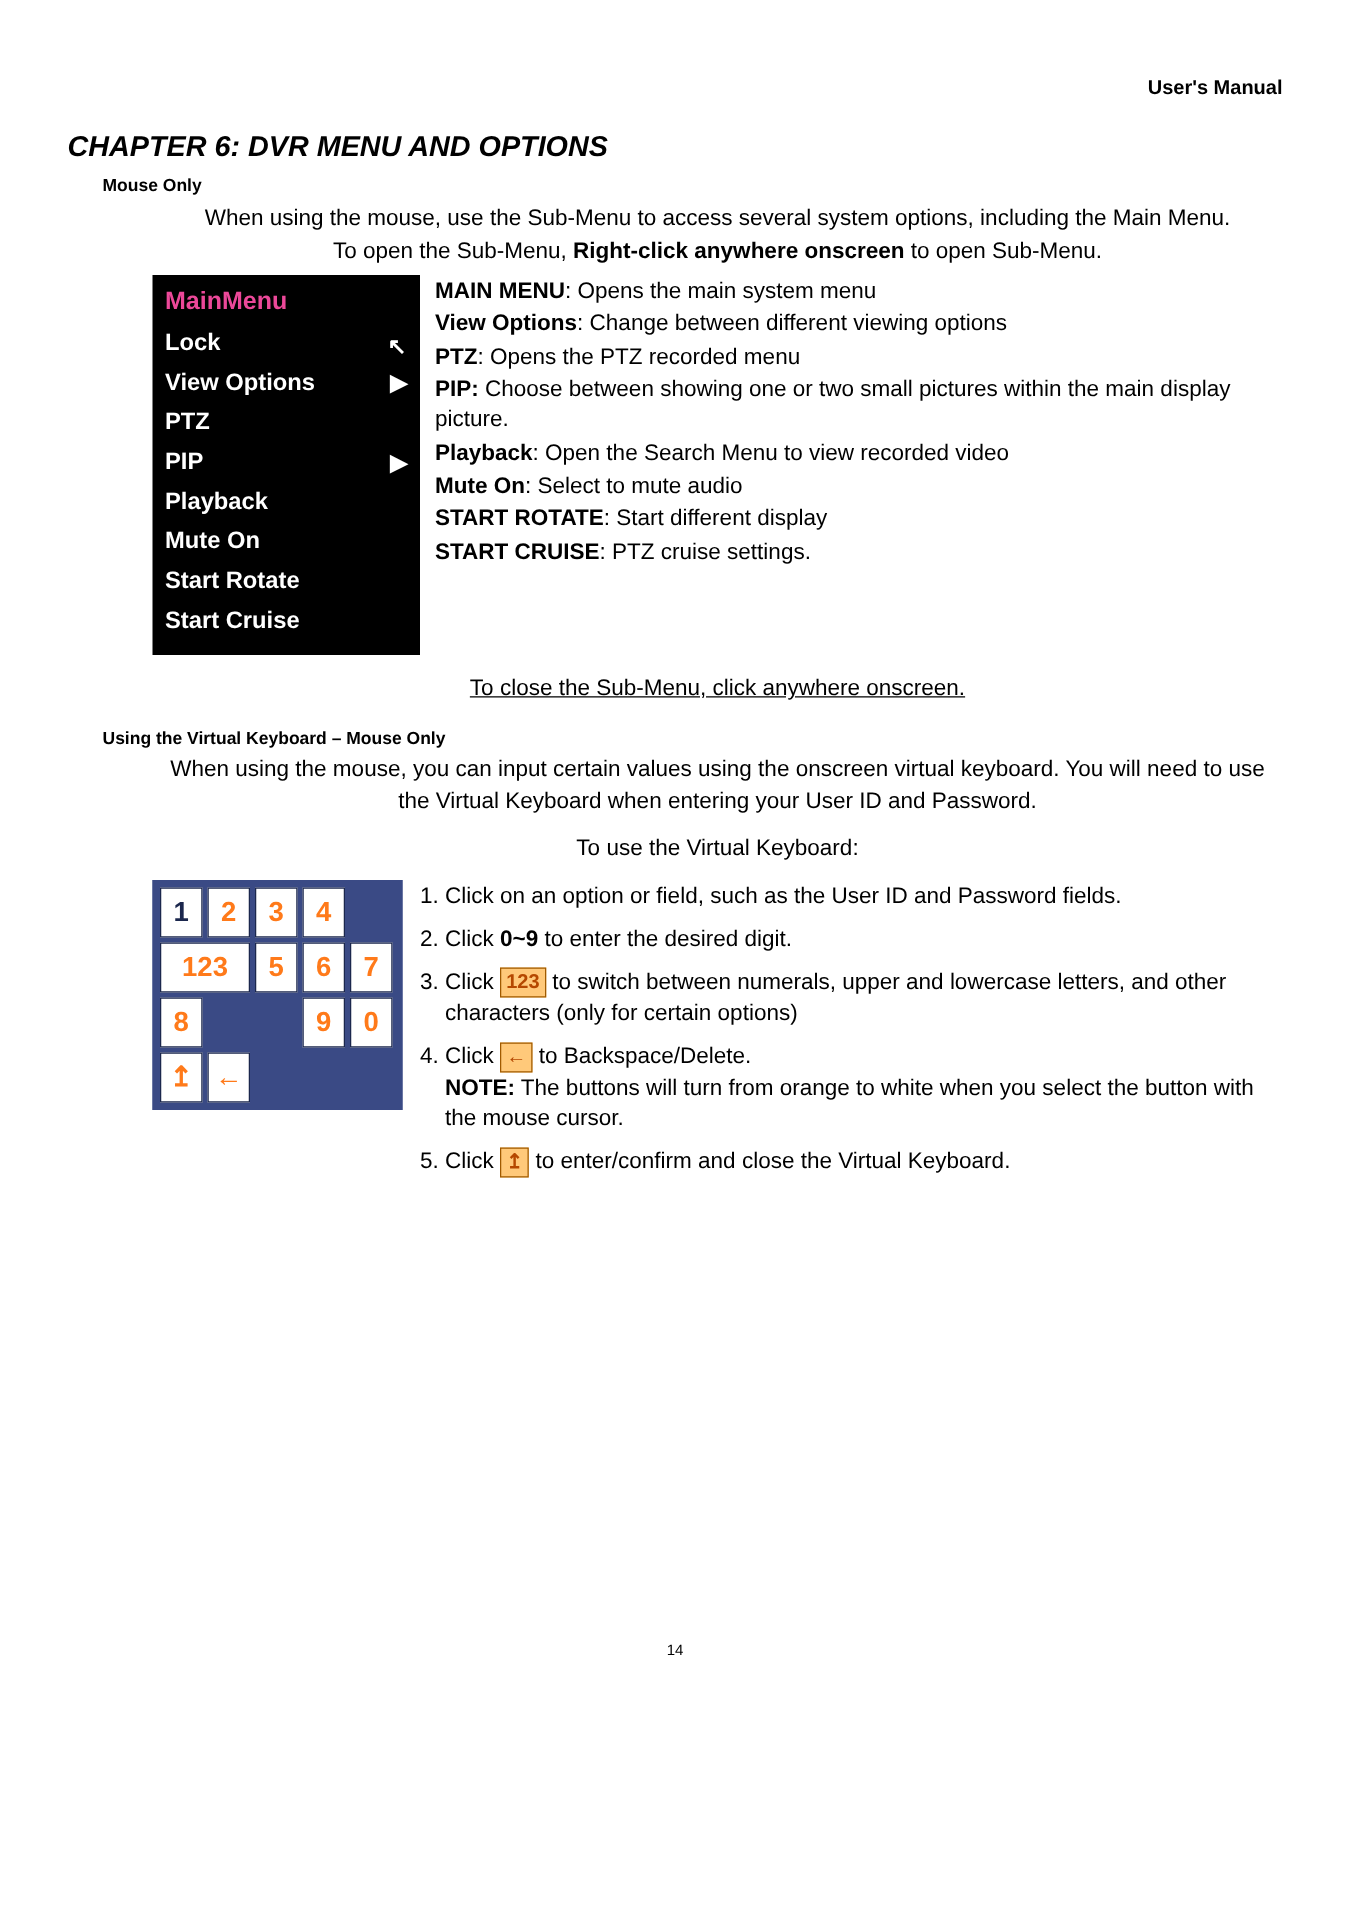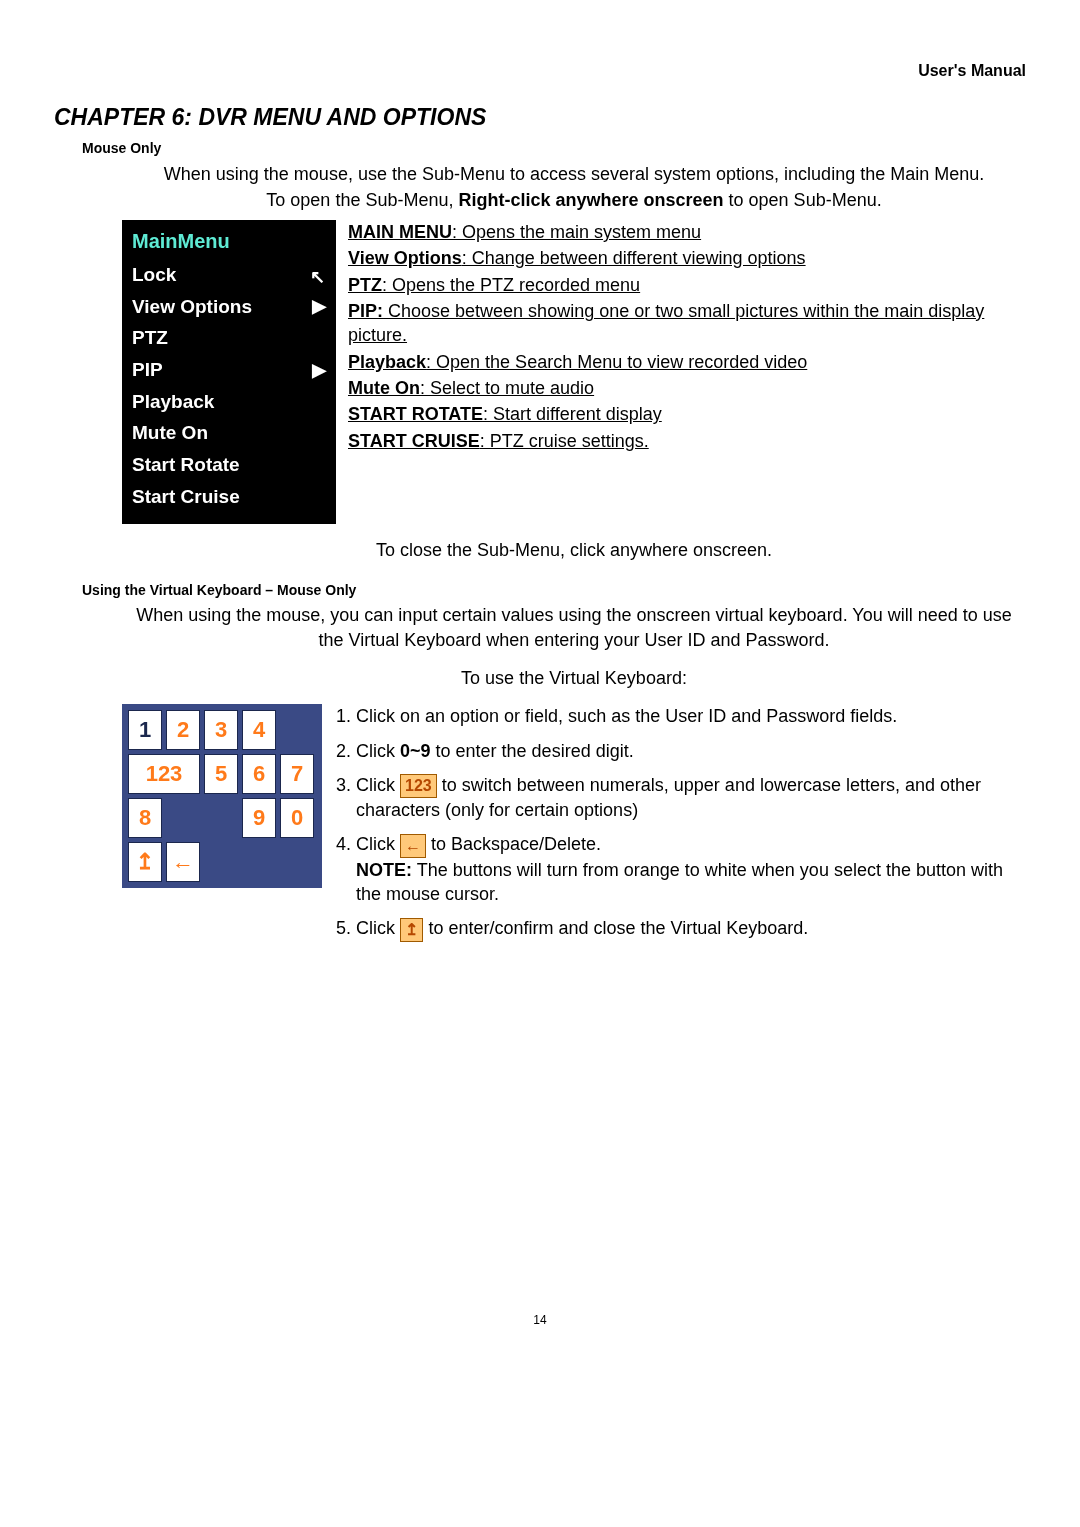--- a/index.html
+++ b/index.html
@@ -43,21 +43,21 @@
     gap: 12px;
   }
   .submenu {
     background: #000;
     width: 214px;
     flex: 0 0 214px;
     padding: 8px 10px 12px 10px;
     box-sizing: border-box;
   }
   .submenu .mm {
-    color: #5eead4;
+    color: #ec4899;
     font-weight: bold;
     font-size: 20px;
     display: flex;
     justify-content: space-between;
     align-items: flex-start;
     margin-bottom: 4px;
   }
   .submenu .item {
     color: #fff;
     font-size: 19px;
@@ -74,21 +74,21 @@
     color: #fff;
     font-size: 18px;
   }
   .submenu .arrow {
     font-size: 18px;
     color: #fff;
   }
   .desc {
     flex: 1;
   }
-  .desc .line { margin-bottom: 2px; text-decoration: underline; }
+  .desc .line { margin-bottom: 2px; }
   .b { font-weight: bold; }
 
   .vk {
     border: 2px solid #3a4a85;
     background: #3a4a85;
     width: 200px;
     flex: 0 0 200px;
     display: flex;
     flex-wrap: wrap;
     padding: 4px;
@@ -188,21 +188,21 @@
     <div class="line"><span class="b">View Options</span><span>: Change between different viewing options</span></div>
     <div class="line"><span class="b">PTZ</span><span>: Opens the PTZ recorded menu</span></div>
     <div class="line"><span class="b">PIP:</span><span> Choose between showing one or two small pictures within the main display picture.</span></div>
     <div class="line"><span class="b">Playback</span><span>: Open the Search Menu to view recorded video</span></div>
     <div class="line"><span class="b">Mute On</span><span>: Select to mute audio</span></div>
     <div class="line"><span class="b">START ROTATE</span><span>: Start different display</span></div>
     <div class="line"><span class="b">START CRUISE</span><span>: PTZ cruise settings.</span></div>
   </div>
 </div>
 
-<div class="body-indent" style="margin-top:14px;">To close the Sub-Menu, click anywhere onscreen.</div>
+<div class="body-indent" style="margin-top:14px;text-decoration:underline;">To close the Sub-Menu, click anywhere onscreen.</div>
 
 <div class="section-title" style="margin-top:18px;">Using the Virtual Keyboard – Mouse Only</div>
 
 <div class="body-indent">When using the mouse, you can input certain values using the onscreen virtual keyboard. You will need to use the Virtual Keyboard when entering your User ID and Password.</div>
 
 <div class="body-indent" style="margin-top:14px;">To use the Virtual Keyboard:</div>
 
 <div class="row" style="margin-top:14px;">
   <div class="vk">
     <div class="key sel">1</div>

